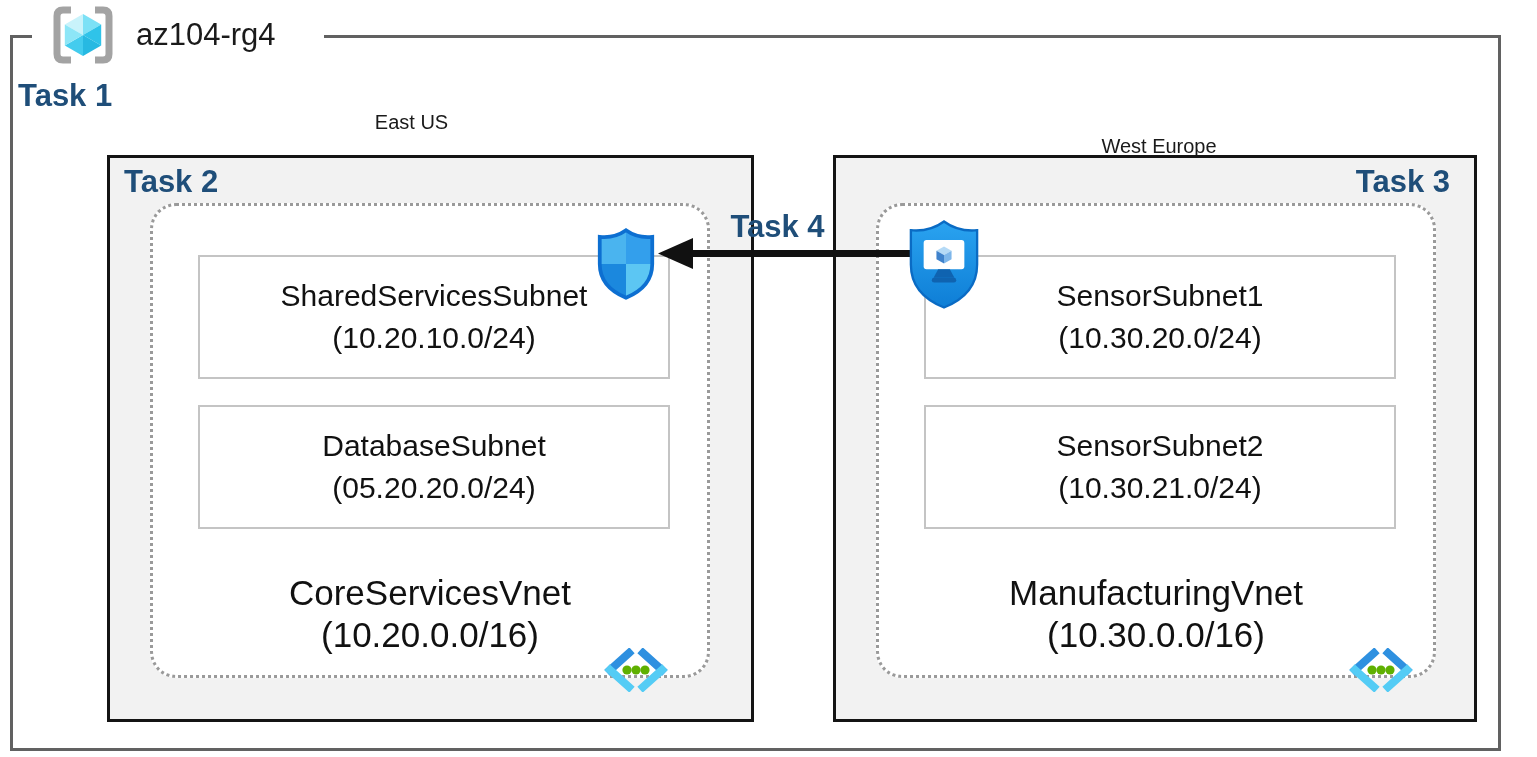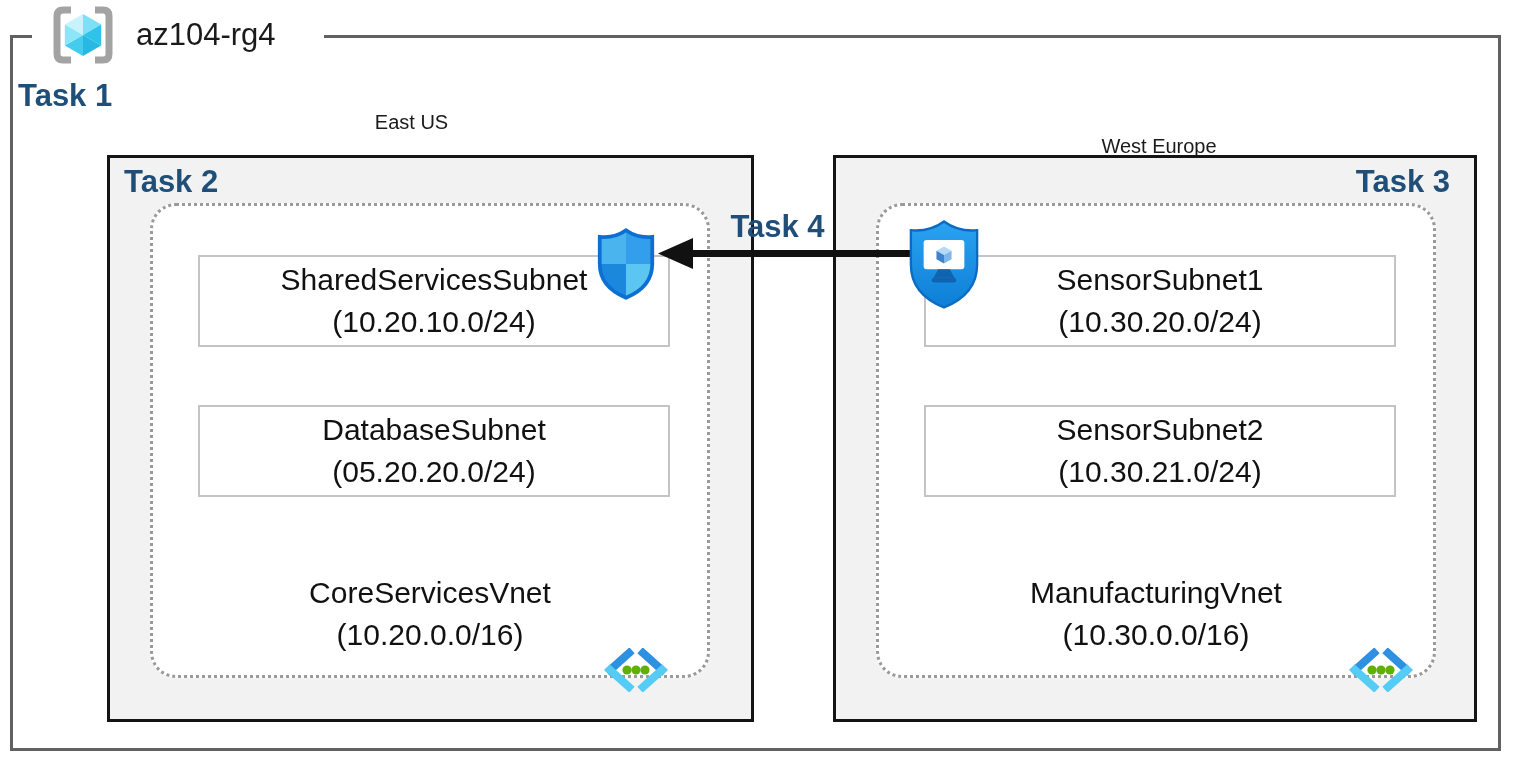--- a/index.html
+++ b/index.html
@@ -38,32 +38,32 @@
   .panel-task-right{right:24px;}
 
   
   .dotted-box{
     position:absolute;left:40px;top:45px;width:560px;height:475px;
     background:#ffffff;border:3px dotted #9a9a9a;border-radius:26px;box-sizing:border-box;
   }
 
   
   .subnet-box{
-    position:absolute;left:45px;width:472px;height:92px;
+    position:absolute;left:45px;width:472px;height:124px;
     background:#ffffff;border:2px solid #c4c4c4;box-sizing:border-box;
     display:flex;flex-direction:column;align-items:center;justify-content:center;
     font-size:30px;line-height:42px;color:#111111;text-align:center;
   }
   .subnet-1{top:49px;}
   .subnet-2{top:199px;}
 
   
   .vnet-label{
     position:absolute;left:0;top:366px;width:100%;text-align:center;
-    font-size:30px;line-height:42px;color:#111111;
+    font-size:35px;line-height:42px;color:#111111;
   }
 
   
   .vnet-icon{width:66px;height:44px;z-index:6;}
   .vnet-icon-east{left:603px;top:648px;}
   .vnet-icon-west{left:1348px;top:648px;}
   .shield-east{left:596px;top:225px;width:60px;height:78px;z-index:7;}
   .shield-west{left:905px;top:218px;width:78px;height:93px;z-index:7;}
 
   .arrow-layer{left:0;top:0;width:1537px;height:757px;z-index:5;pointer-events:none;}

